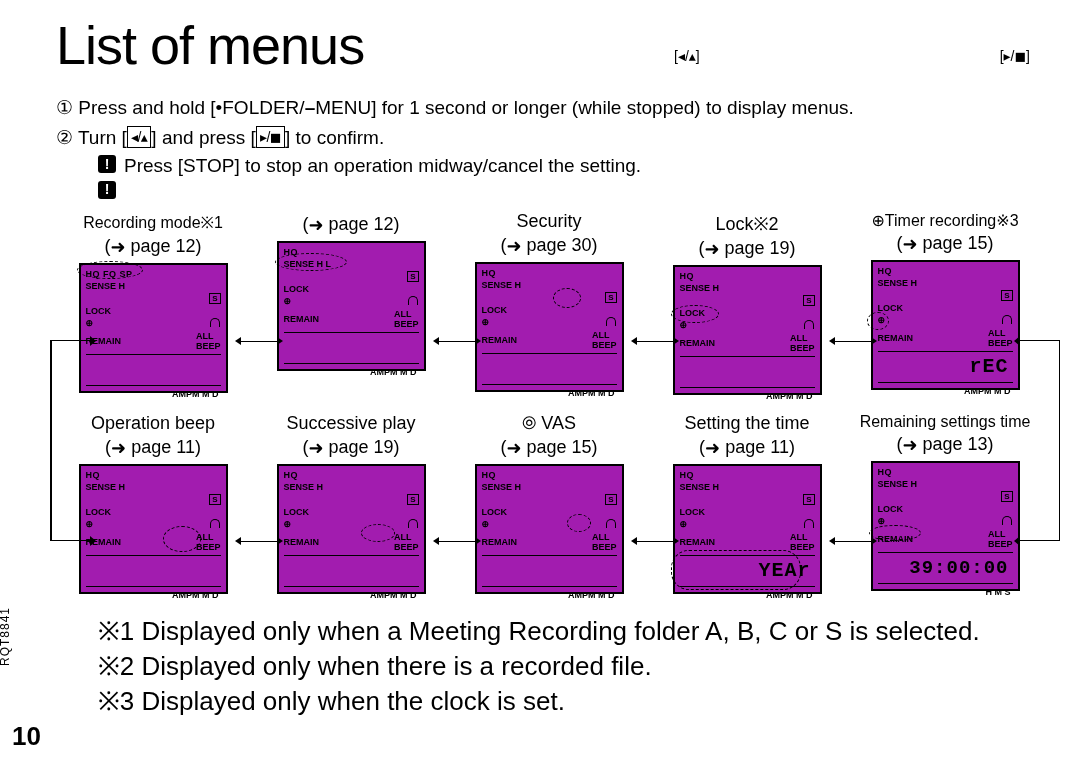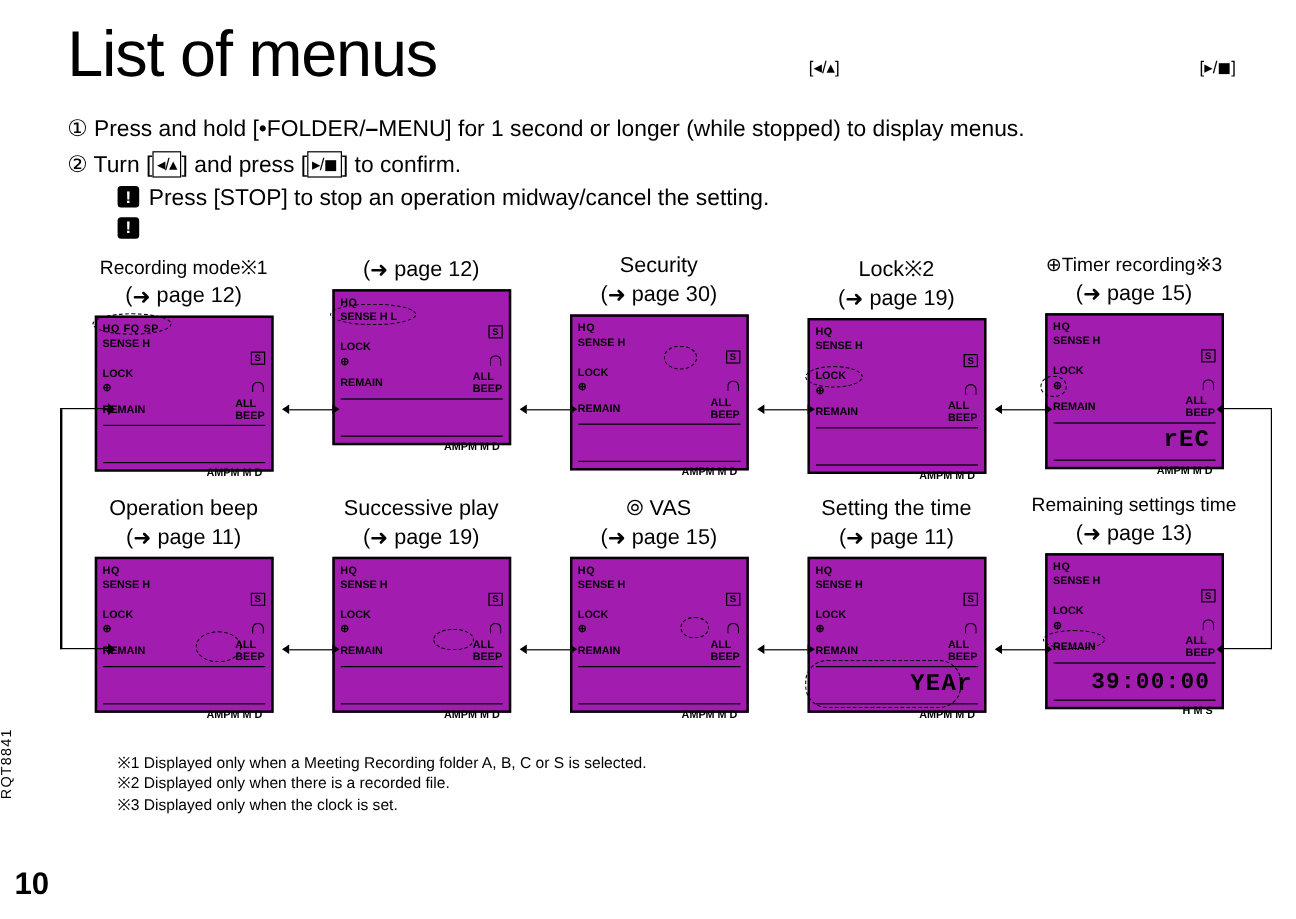--- a/index.html
+++ b/index.html
@@ -31,21 +31,21 @@
   .arrow{display:inline-block;transform:translateY(1px)}
   .lcd{width:149px;height:130px;border:2px solid #000;box-sizing:border-box;background:#a21caf;position:relative;font-family:Arial;font-size:10px;font-weight:bold;color:#000;padding:4px 5px}
   .lcd .top{font-size:9px;letter-spacing:0.5px}
   .lcd .line{display:flex;justify-content:space-between;align-items:center;font-size:9px;margin-top:2px}
   .lcd .mid{height:30px;border-top:1px solid #000;border-bottom:1px solid #000;margin:3px 0;display:flex;align-items:center;justify-content:flex-end;font-family:'Courier New',monospace;font-size:20px;font-weight:bold;letter-spacing:1px;padding-right:4px}
   .lcd .mid.sm{font-size:19px}
   .lcd .btm{display:flex;justify-content:flex-end;font-size:9px;padding:0 2px}
   .lcd .s-icon{border:1px solid #000;padding:0 2px;font-size:8px}
   .lcd .antenna::before{content:"";display:inline-block;width:8px;height:8px;border:1.5px solid #000;border-bottom:none;border-radius:8px 8px 0 0;margin-right:1px}
   .dash-ring{position:absolute;border:1.5px dashed #000;border-radius:50%}
-  .footnotes{margin-top:33px;font-size:13px;line-height:1.35;padding-left:42px}
+  .footnotes{margin-top:20px;font-size:26px;line-height:1.35;padding-left:42px}
   .page-num{position:absolute;left:12px;bottom:14px;font-size:26px;font-weight:bold}
   .side-code{position:absolute;left:12px;bottom:100px;transform:rotate(-90deg);transform-origin:left bottom;font-size:12px;letter-spacing:1px}
   .hconn{position:absolute;height:1px;background:#000}
   .hconn::before,.hconn::after{content:"";position:absolute;top:-4px;width:0;height:0;border-top:4px solid transparent;border-bottom:4px solid transparent}
   .hconn::before{left:-6px;border-right:6px solid #000}
   .hconn::after{right:-6px;border-left:6px solid #000}
   .vline{position:absolute;width:1.5px;background:#000}
   .har{position:absolute;width:0;height:0;border-top:5px solid transparent;border-bottom:5px solid transparent}
 </style>
 </head>

